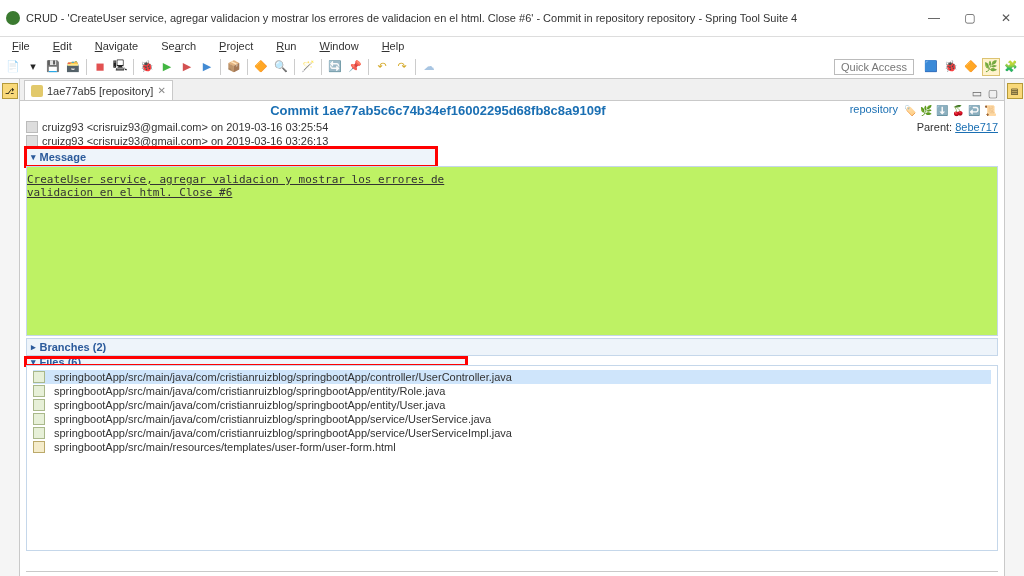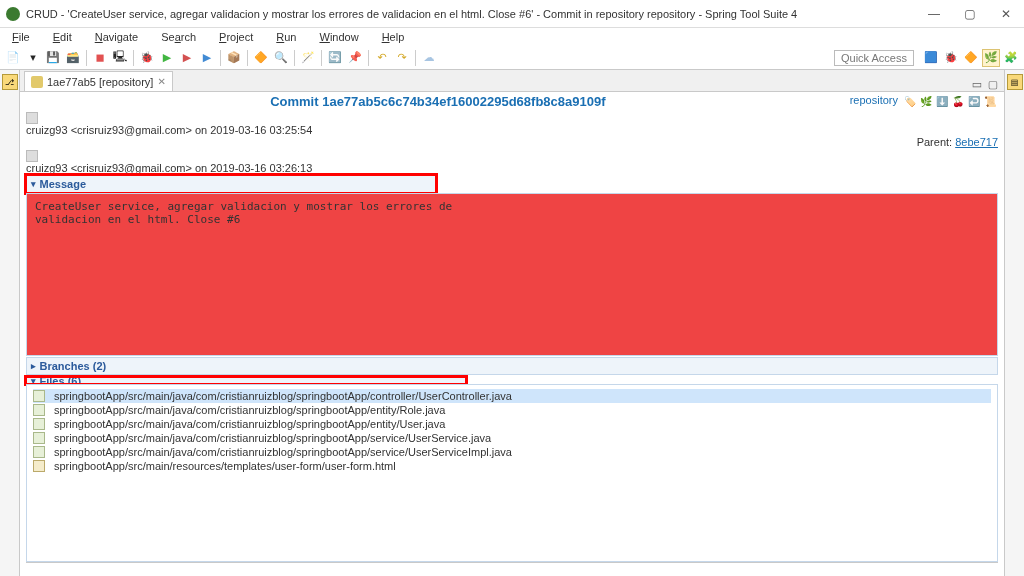--- a/index.html
+++ b/index.html
@@ -1,17 +1,17 @@
 <!DOCTYPE html>
 <html><head>
 <meta charset="utf-8">
 <style>
 * { box-sizing: border-box; margin: 0; padding: 0; }
 body { font-family: "Segoe UI", Tahoma, sans-serif; font-size: 11px; background: #fff; color: #000; width: 1024px; height: 576px; overflow: hidden; position: relative; }
-.title-bar { display: flex; align-items: center; height: 28px; padding: 0 0 0 6px; background: #fff; border-bottom: 1px solid #ddd; }
+.title-bar { display: flex; align-items: center; height: 37px; padding: 0 0 0 6px; background: #fff; border-bottom: 1px solid #ddd; }
 .title-bar .icon { width: 14px; height: 14px; background: #3b7a30; border-radius: 50%; margin-right: 6px; flex-shrink: 0; }
 .title-bar .title { flex: 1; font-size: 11px; color: #333; white-space: nowrap; overflow: hidden; }
 .winbtns { display:flex; height:100%; }
 .winbtn { width:36px; display:flex; align-items:center; justify-content:center; font-size:12px; color:#555; }
 .menu-bar { display:flex; height:18px; padding: 0 6px; gap:11px; align-items:center; }
 .menu-bar span { padding:1px 6px; font-size:11px; color:#333; }
 .menu-bar span u { text-decoration: underline; }
 .tool-row { display:flex; align-items:center; height:24px; padding:0 4px; gap:2px; border-bottom:1px solid #c9c9c9; }
 .tlbtn { width:18px; height:18px; display:flex; align-items:center; justify-content:center; font-size:11px; opacity:0.85; }
 .tsep { width:1px; height:16px; background:#ccc; margin:0 2px; }
@@ -27,27 +27,27 @@
 .tab .ticon { width:12px; height:12px; background:#e2c96b; border-radius:2px; }
 .tab .close { color:#888; font-size:10px; }
 .tab-strip .pad { flex:1; }
 .tab-strip .striptool { width:14px; text-align:center; color:#666; font-size:11px; margin-left:2px; }
 .commit-view { flex:1; padding:0 6px 0 6px; display:flex; flex-direction:column; overflow:hidden; }
 .commit-header { display:flex; align-items:flex-start; padding:2px 0;text-align:center; }
 .commit-title { color:#1a6fb3; font-weight:bold; font-size:13px; flex:1; }
 .repo-link { color:#1a6fb3; font-size:11px; margin-right:6px; }
 .commit-tools { display:flex; gap:2px; }
 .mini-icon { width:14px; height:14px; display:flex; align-items:center; justify-content:center; font-size:10px; }
-.meta-row { display:flex; align-items:flex-start; padding:1px 0; font-size:11px; color:#333;flex-direction:column; }
+.meta-row { display:flex; align-items:flex-end; padding:1px 0; font-size:11px; color:#333; }
 .meta-row .pic { width:12px; height:12px; background:#ddd; border:1px solid #bbb; margin-right:4px; }
 .meta-row .right { margin-left:auto; }
 .link { color:#1a6fb3; text-decoration:underline; }
 .section-head { display:flex; align-items:center; padding:2px 4px; background:#eef4fa; border:1px solid #c5d7ea; font-size:11px; color:#2b5a9b; font-weight:bold; gap:4px; }
 .sect-tw { color:#2b5a9b; font-size:9px; }
-.message-box { border:1px solid #c5d7ea; background:#ef4444; height:170px; padding:6px 8px; font-family:Consolas,monospace; font-size:11px; color:#333; white-space:pre-wrap; }
+.message-box { border:1px solid #c5d7ea; background:#bef264; height:170px; padding:6px 0; font-family:Consolas,monospace; font-size:11px; color:#333; white-space:pre-wrap;text-decoration:underline; }
 .files-box { border:1px solid #c5d7ea; background:#fff; height:186px; padding:4px 6px; display:flex; flex-direction:column; gap:0; }
 .file-row { display:flex; align-items:center; height:14px; gap:9px; font-size:11px; color:#333; }
 .file-row .ficon { width:12px; height:12px; border:1px solid #a9b88a; background:#e7f0d8; position:relative; }
 .file-row .ficon.html { border-color:#bba96a; background:#f5eccb; }
 .file-row.sel { background:#cfe5fb; }
 .red-box { outline:3px solid #f00; outline-offset:-1px; }
 .bottom-tabs { display:flex; align-items:flex-start; height:20px; border-top:1px solid #c9c9c9; background:#fff; }
 .btab { border:1px solid #c9c9c9; border-top:none; padding:1px 8px; font-size:11px; color:#333;margin-top:20px; }
 .btab.active { background:#fff; }
 .btab.dim { background:#bef264; }

